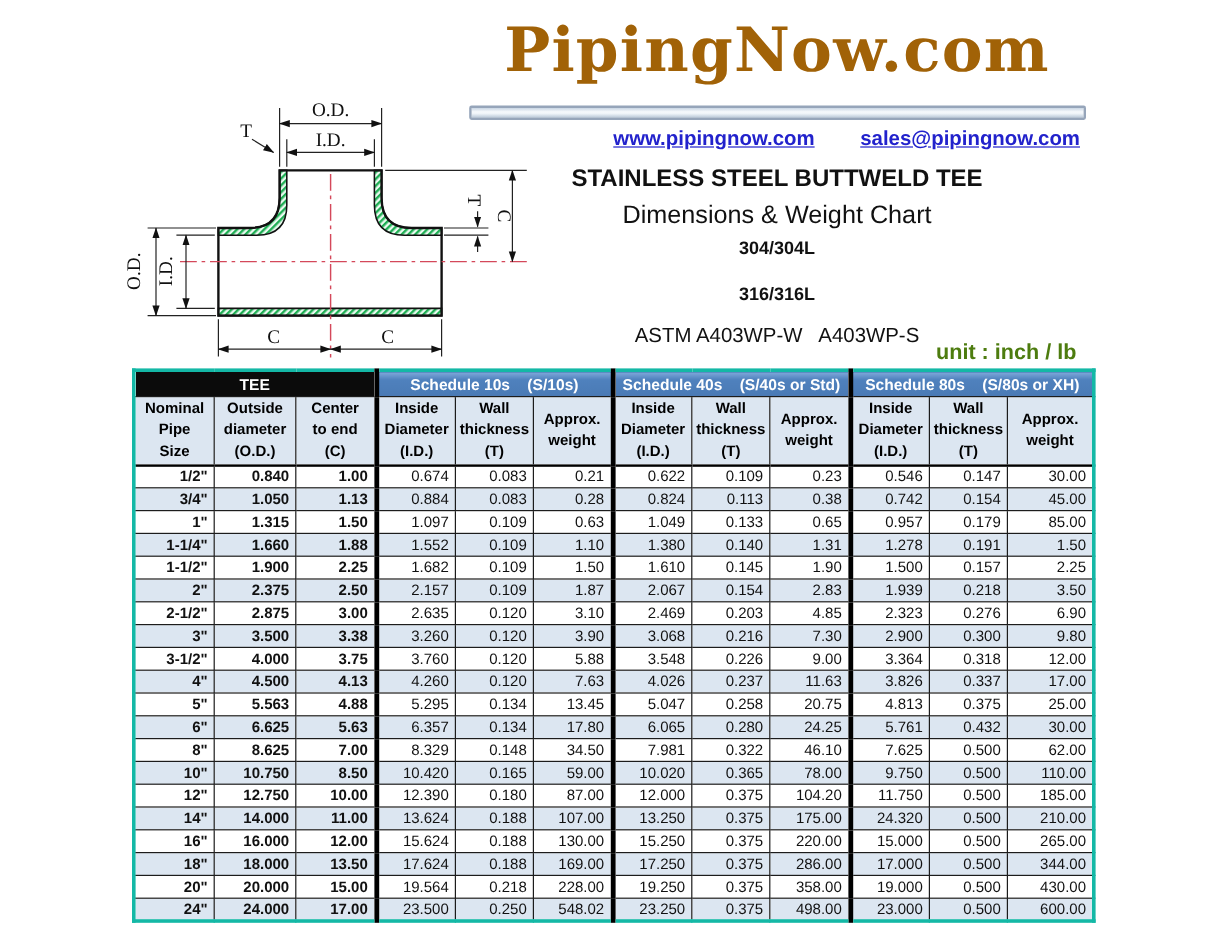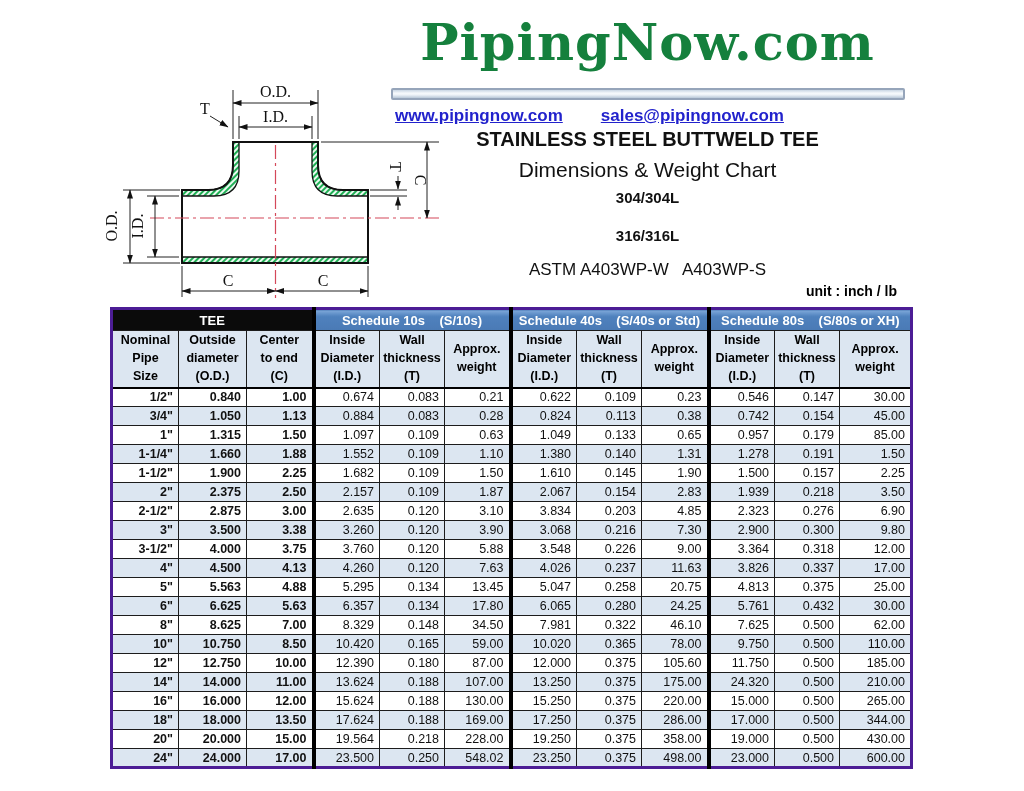--- a/index.html
+++ b/index.html
@@ -3,45 +3,45 @@
 <meta charset="utf-8">
 <style>
   * { margin:0; padding:0; box-sizing:border-box; }
   html,body { width:1024px; height:791px; background:#ffffff; overflow:hidden;
               font-family:"Liberation Sans", sans-serif; }
   .page { position:relative; width:1024px; height:791px; background:#fff; }
 
   
   .logo { position:absolute; left:395px; top:12px; width:505px; text-align:center;
           font-family:"DejaVu Serif", serif; font-weight:bold; font-size:51px;
-          color:#15803d; letter-spacing:1px; }
+          color:#a16207; letter-spacing:1px; }
   .divider-bar { position:absolute; left:391px; top:88px; width:514px; height:12px;
           border:2px solid #96a5ba; border-radius:2px;
           background:linear-gradient(180deg,#c9d6e4 0%,#f6f9fc 40%,#eef3f8 60%,#b9c8d8 100%); }
-  .links { position:absolute; left:395px; top:106px; width:505px; text-align:left;
+  .links { position:absolute; left:395px; top:106px; width:505px; text-align:right;
           font-size:17px; font-weight:bold; color:#2222cc; }
   .links a { color:#2222cc; text-decoration:underline; }
   .links .gap { display:inline-block; width:38px; }
 
   
-  .titles { position:absolute; left:395px; top:128px; width:505px; text-align:center; color:#111; }
+  .titles { position:absolute; left:395px; top:138px; width:505px; text-align:center; color:#111; }
   .titles .t1 { font-size:20px; font-weight:bold; margin-bottom:7px; }
   .titles .t2 { font-size:21px; font-weight:normal; margin-bottom:7px; }
   .titles .t3 { font-size:15px; font-weight:bold; margin-bottom:21px; }
   .titles .t4 { font-size:15px; font-weight:bold; margin-bottom:16px; }
   .titles .t5 { font-size:17px; font-weight:normal; white-space:pre; }
-  .unit-note { position:absolute; right:127px; top:283px; font-size:14px; font-weight:bold; color:#000000; white-space:pre; }
+  .unit-note { position:absolute; right:127px; top:283px; font-size:18px; font-weight:bold; color:#4d7c0f; white-space:pre; }
 
   
   .diagram { position:absolute; left:95px; top:83px; width:350px; height:220px; }
   .diagram text { font-family:"Liberation Serif", serif; font-size:16px; fill:#111; }
 
   
   .tbl-wrap { position:absolute; left:110px; top:307px; }
-  table { border-collapse:collapse; table-layout:fixed; border:3px solid #4c1d95; }
+  table { border-collapse:collapse; table-layout:fixed; border:3px solid #14b8a6; }
   th, td { border:1px solid #1c1c1c; overflow:hidden; }
   thead tr.groups th { height:22px; font-size:13px; font-weight:bold; color:#fff;
           text-align:center; white-space:pre; }
   th.g-tee { background:#0b0b0b; }
   th.g-sch { background:linear-gradient(180deg,#7da7d9 0%,#4f81bd 30%,#4a7ab5 100%); }
   thead tr.cols th { height:57px; font-size:12.5px; font-weight:bold; color:#000;
           background:#dce6f1; text-align:center; white-space:pre-line; line-height:1.42; }
   tbody td { height:19px; font-size:12.5px; text-align:right; padding-right:5px;
           background:#fff; color:#111; }
   tbody tr.alt td { background:#dce6f1; }
@@ -281,21 +281,21 @@
             <td>0.218</td>
             <td>3.50</td>
           </tr>
           <tr>
             <td class="tee-col">2-1/2"</td>
             <td class="tee-col">2.875</td>
             <td class="tee-col">3.00</td>
             <td class="grp">2.635</td>
             <td>0.120</td>
             <td>3.10</td>
-            <td class="grp">3.834</td>
+            <td class="grp">2.469</td>
             <td>0.203</td>
             <td>4.85</td>
             <td class="grp">2.323</td>
             <td>0.276</td>
             <td>6.90</td>
           </tr>
           <tr class="alt">
             <td class="tee-col">3"</td>
             <td class="tee-col">3.500</td>
             <td class="tee-col">3.38</td>
@@ -395,21 +395,21 @@
           </tr>
           <tr>
             <td class="tee-col">12"</td>
             <td class="tee-col">12.750</td>
             <td class="tee-col">10.00</td>
             <td class="grp">12.390</td>
             <td>0.180</td>
             <td>87.00</td>
             <td class="grp">12.000</td>
             <td>0.375</td>
-            <td>105.60</td>
+            <td>104.20</td>
             <td class="grp">11.750</td>
             <td>0.500</td>
             <td>185.00</td>
           </tr>
           <tr class="alt">
             <td class="tee-col">14"</td>
             <td class="tee-col">14.000</td>
             <td class="tee-col">11.00</td>
             <td class="grp">13.624</td>
             <td>0.188</td>

